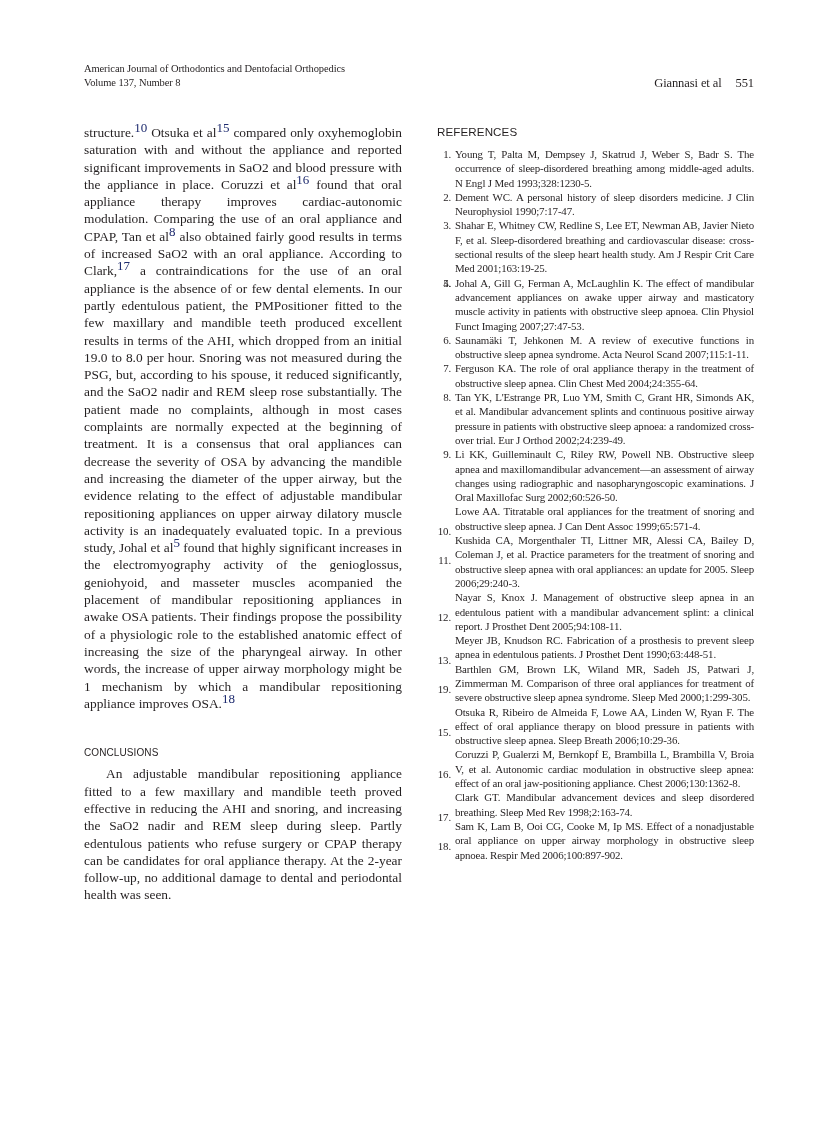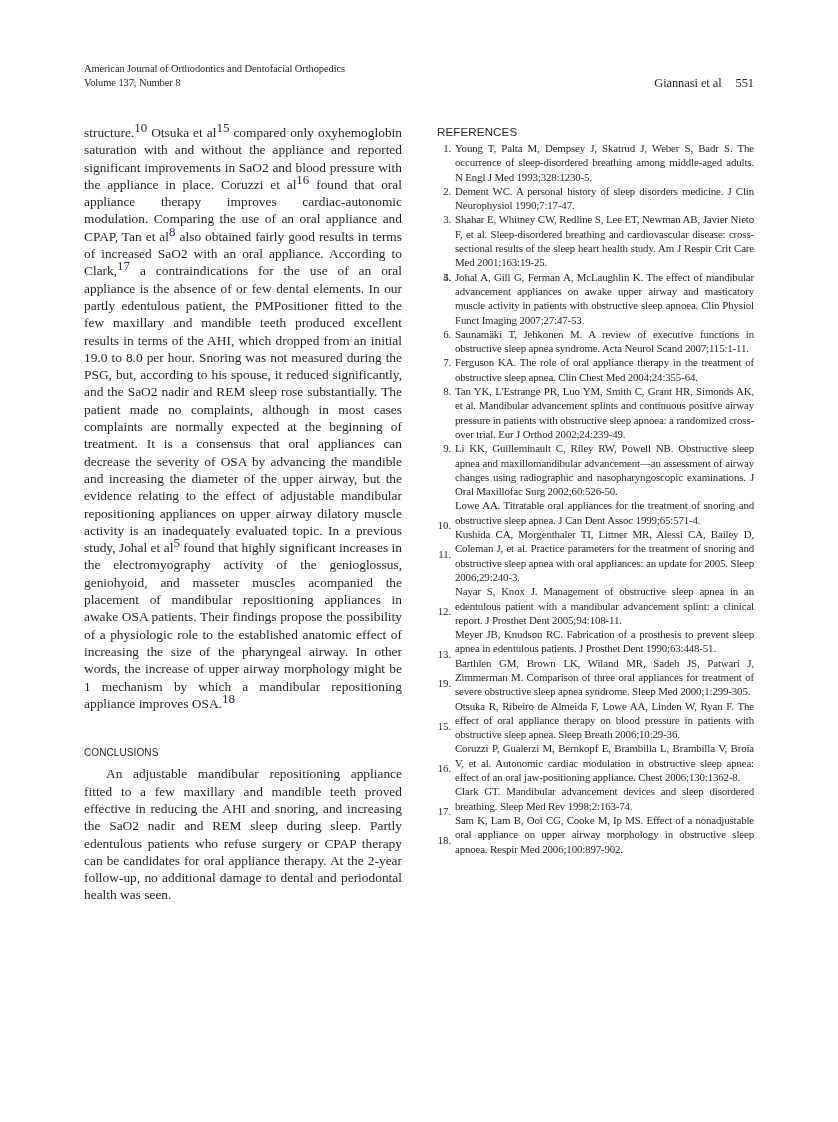--- a/index.html
+++ b/index.html
@@ -8,21 +8,21 @@
   .running-head .left { position: absolute; left: 0; top: 0; }
   .running-head .right { position: absolute; right: 0; top: 14px; font-size: 12.5px; }
   .running-head .right .page { margin-left: 14px; }
   .col-left { position: absolute; top: 124px; left: 84px; width: 318px; font-family: "Liberation Serif", serif; font-size: 13.4px; line-height: 17.3px; text-align: justify; }
   .col-left p { margin: 0; }
   .col-left .indent { text-indent: 22px; }
   sup.ref { color: #1d2a6e; font-size: 13px; line-height: 0; vertical-align: 5px; }
   .section-head { font-family: "Liberation Sans", sans-serif; font-size: 10px; letter-spacing: 0.1px; margin: 0; font-weight: normal; }
   .conclusions-head { margin-top: 32px; margin-bottom: 4px; }
   .col-right { position: absolute; top: 125px; left: 437px; width: 317px; font-family: "Liberation Serif", serif; }
-  .col-right .section-head { font-size: 11.6px; margin-bottom: 3px; }
+  .col-right .section-head { font-size: 11.6px; margin-bottom: 9px; }
   .ref-list { list-style: none; margin: 0; padding: 0; }
   .ref-item { position: relative; padding-left: 18px; font-size: 10.9px; line-height: 14.3px; text-align: justify; letter-spacing: -0.15px; }
   .ref-num { position: absolute; left: 0; width: 14px; text-align: right; }
   .ref-item.two-digit .ref-num { left: -4px; width: 18px; margin-top: 20px; }
 </style>
 </head>
 <body>
 
 <header class="running-head">
   <div class="left">

